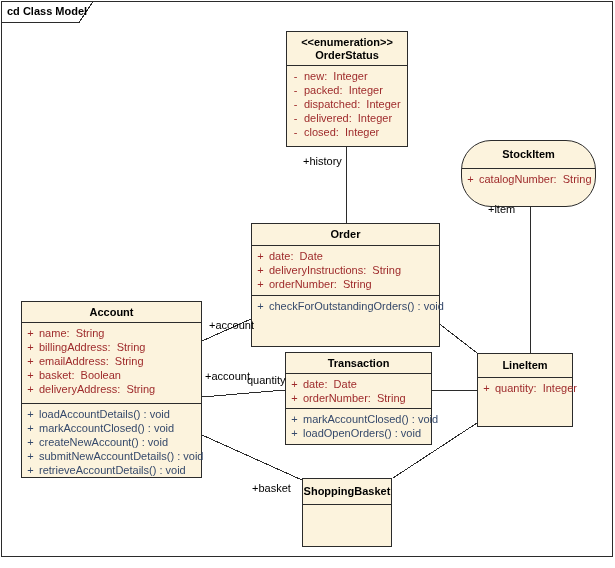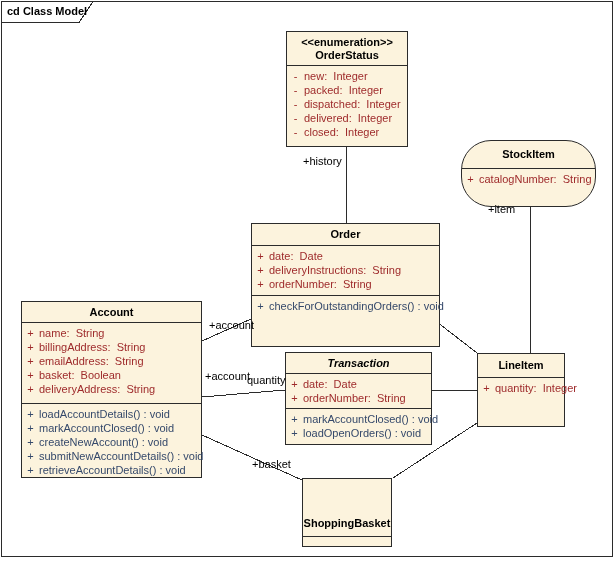--- a/index.html
+++ b/index.html
@@ -121,49 +121,49 @@
     <div class="cp">
       <div class="row op-row"><span class="vis">+</span><span>loadAccountDetails() : void</span></div>
       <div class="row op-row"><span class="vis">+</span><span>markAccountClosed() : void</span></div>
       <div class="row op-row"><span class="vis">+</span><span>createNewAccount() : void</span></div>
       <div class="row op-row"><span class="vis">+</span><span>submitNewAccountDetails() : void</span></div>
       <div class="row op-row"><span class="vis">+</span><span>retrieveAccountDetails() : void</span></div>
     </div>
   </div>
 
   <div class="cls" style="left:285px;top:352px;width:147px;height:93px;">
-    <div class="hd" style="height:20px;font-style:italic;">
+    <div class="hd" style="height:20px;">
       <div>Transaction</div>
     </div>
     <div class="cp" style="height:35px;">
       <div class="row attr-row"><span class="vis">+</span><span>date:  Date</span></div>
       <div class="row attr-row"><span class="vis">+</span><span>orderNumber:  String</span></div>
     </div>
     <div class="cp">
       <div class="row op-row"><span class="vis">+</span><span>markAccountClosed() : void</span></div>
       <div class="row op-row"><span class="vis">+</span><span>loadOpenOrders() : void</span></div>
     </div>
   </div>
 
-  <div class="cls" style="left:477px;top:353px;width:88px;height:74px;">
+  <div class="cls" style="left:477px;top:353px;width:96px;height:74px;">
     <div class="hd" style="height:23px;">
       <div>LineItem</div>
     </div>
     <div class="cp">
       <div class="row attr-row"><span class="vis">+</span><span>quantity:  Integer</span></div>
     </div>
   </div>
 
   <div class="cls" style="left:302px;top:478px;width:90px;height:69px;">
-    <div class="hd" style="height:25px;margin-top:32px;">
+    <div class="hd" style="height:25px;">
       <div>ShoppingBasket</div>
     </div>
     <div class="cp" style="height:42px;"></div>
   </div>
 
   <div class="lbl" style="left:303px;top:155px;">+history</div>
   <div class="lbl" style="left:488px;top:203px;">+item</div>
   <div class="lbl" style="left:209px;top:319px;">+account</div>
   <div class="lbl" style="left:205px;top:370px;">+account</div>
   <div class="lbl" style="left:247px;top:374px;">quantity</div>
-  <div class="lbl" style="left:252px;top:458px;">+basket</div>
+  <div class="lbl" style="left:252px;top:482px;">+basket</div>
 
 </div>
 
 </body></html>

